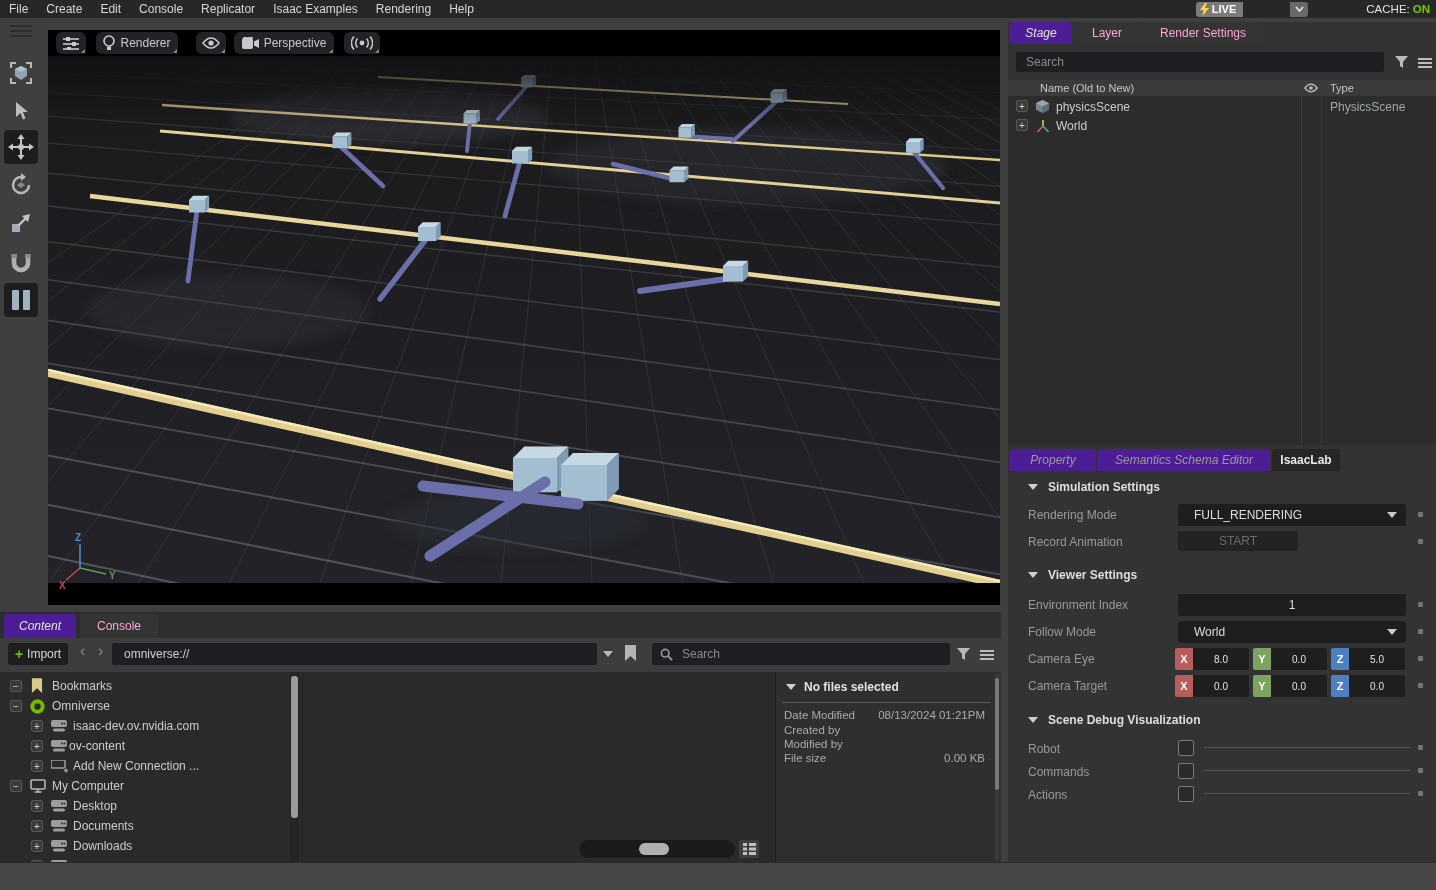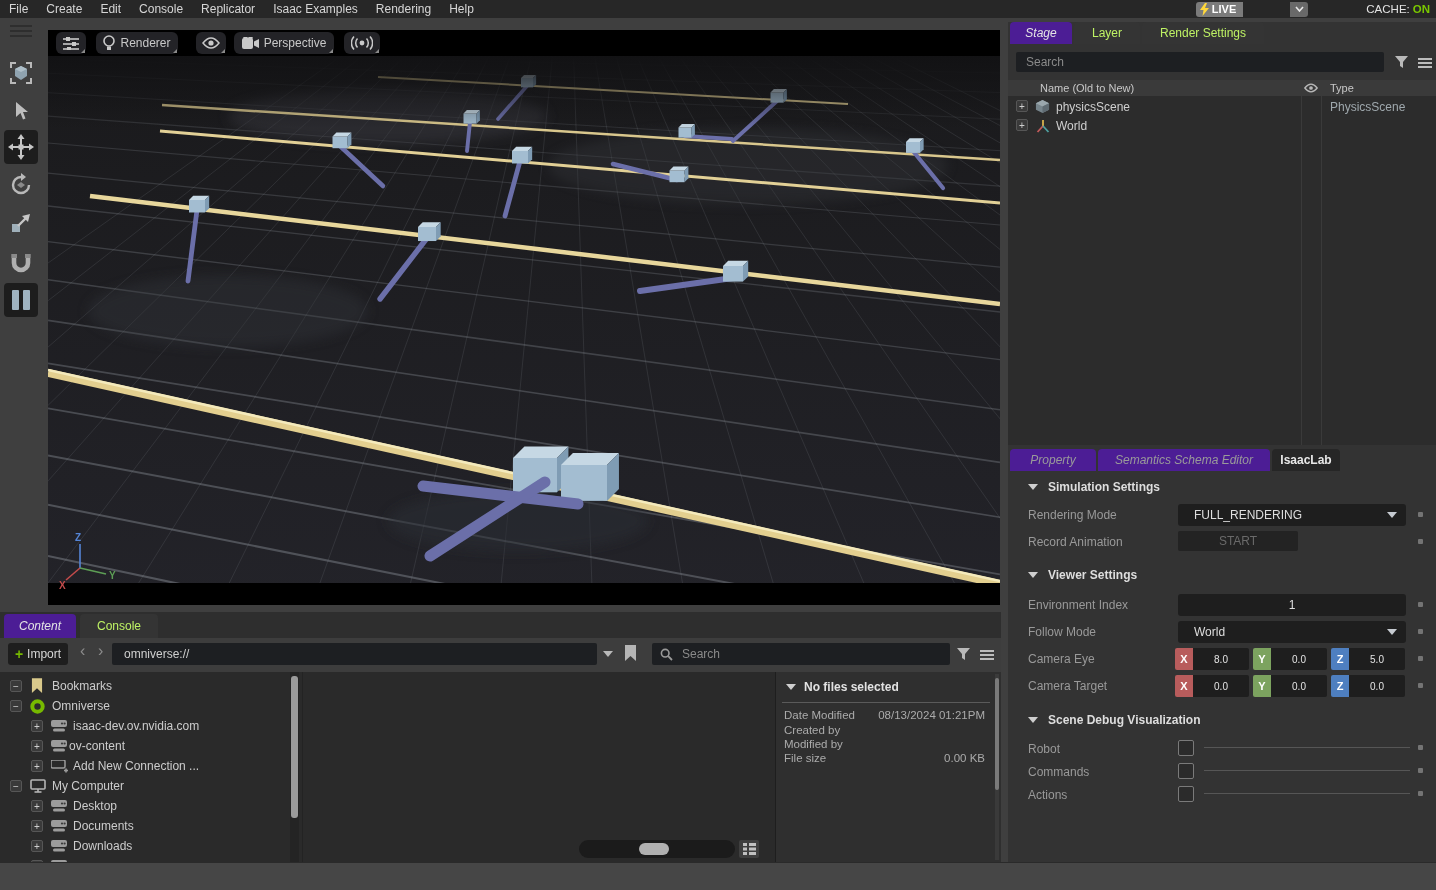--- a/index.html
+++ b/index.html
@@ -28,21 +28,21 @@
   .darkfield{background:#1d1f22;border-radius:2px;color:#cfcfcf;}
   input{font-family:"Liberation Sans",sans-serif;}
   .searchbox input{background:transparent;border:none;outline:none;color:#cfcfcf;font-size:12px;width:100%;}
   .searchbox input::placeholder{color:#8a8a8a;}
   .tri-down{width:0;height:0;border-left:5px solid transparent;border-right:5px solid transparent;border-top:6px solid #c6cbd1;}
   .hamburger div{width:14px;height:2px;background:#bcbcbc;margin:2px 0;}
   .dot{position:absolute;width:5px;height:5px;background:#747474;border-radius:1px;}
   
   #rightpanel{left:1008px;top:22px;width:428px;height:840px;background:#333;}
   .tab{position:absolute;top:0;height:22px;border-radius:4px 4px 0 0;display:flex;align-items:center;justify-content:center;font-size:12px;}
-  .tab.inactive{background:#343434;color:#bef264;}
+  .tab.inactive{background:#343434;color:#f9a8d4;}
   .tab.active-light{background:#4c1d95;color:#e4e4e4;font-style:italic;}
   .tab.active-dark{background:#262626;color:#e8e8e8;}
   #stage-header{left:0;top:58px;width:428px;height:16px;background:#3a3a3a;font-size:11px;color:#c8c8c8;}
   #stage-body{left:0;top:74px;width:428px;height:349px;background:#2c2c2c;}
   .col-divider{position:absolute;top:58px;width:1px;height:365px;background:#3a3a3a;}
   .stage-row{position:absolute;left:0;width:428px;height:19px;}
   .expander{position:absolute;width:12px;height:12px;background:#3a3a3a;border:1px solid #565656;border-radius:2px;color:#cfcfcf;font-size:10px;line-height:11px;text-align:center;box-sizing:border-box;}
   .sec-header{position:absolute;left:0;width:428px;height:20px;display:flex;align-items:center;gap:10px;padding-left:20px;box-sizing:border-box;color:#dedede;font-weight:bold;font-size:12px;}
   .sec-tri{width:0;height:0;border-left:5px solid transparent;border-right:5px solid transparent;border-top:6px solid #cfcfcf;}
   .prop-label{position:absolute;left:20px;color:#999;font-size:12px;}

